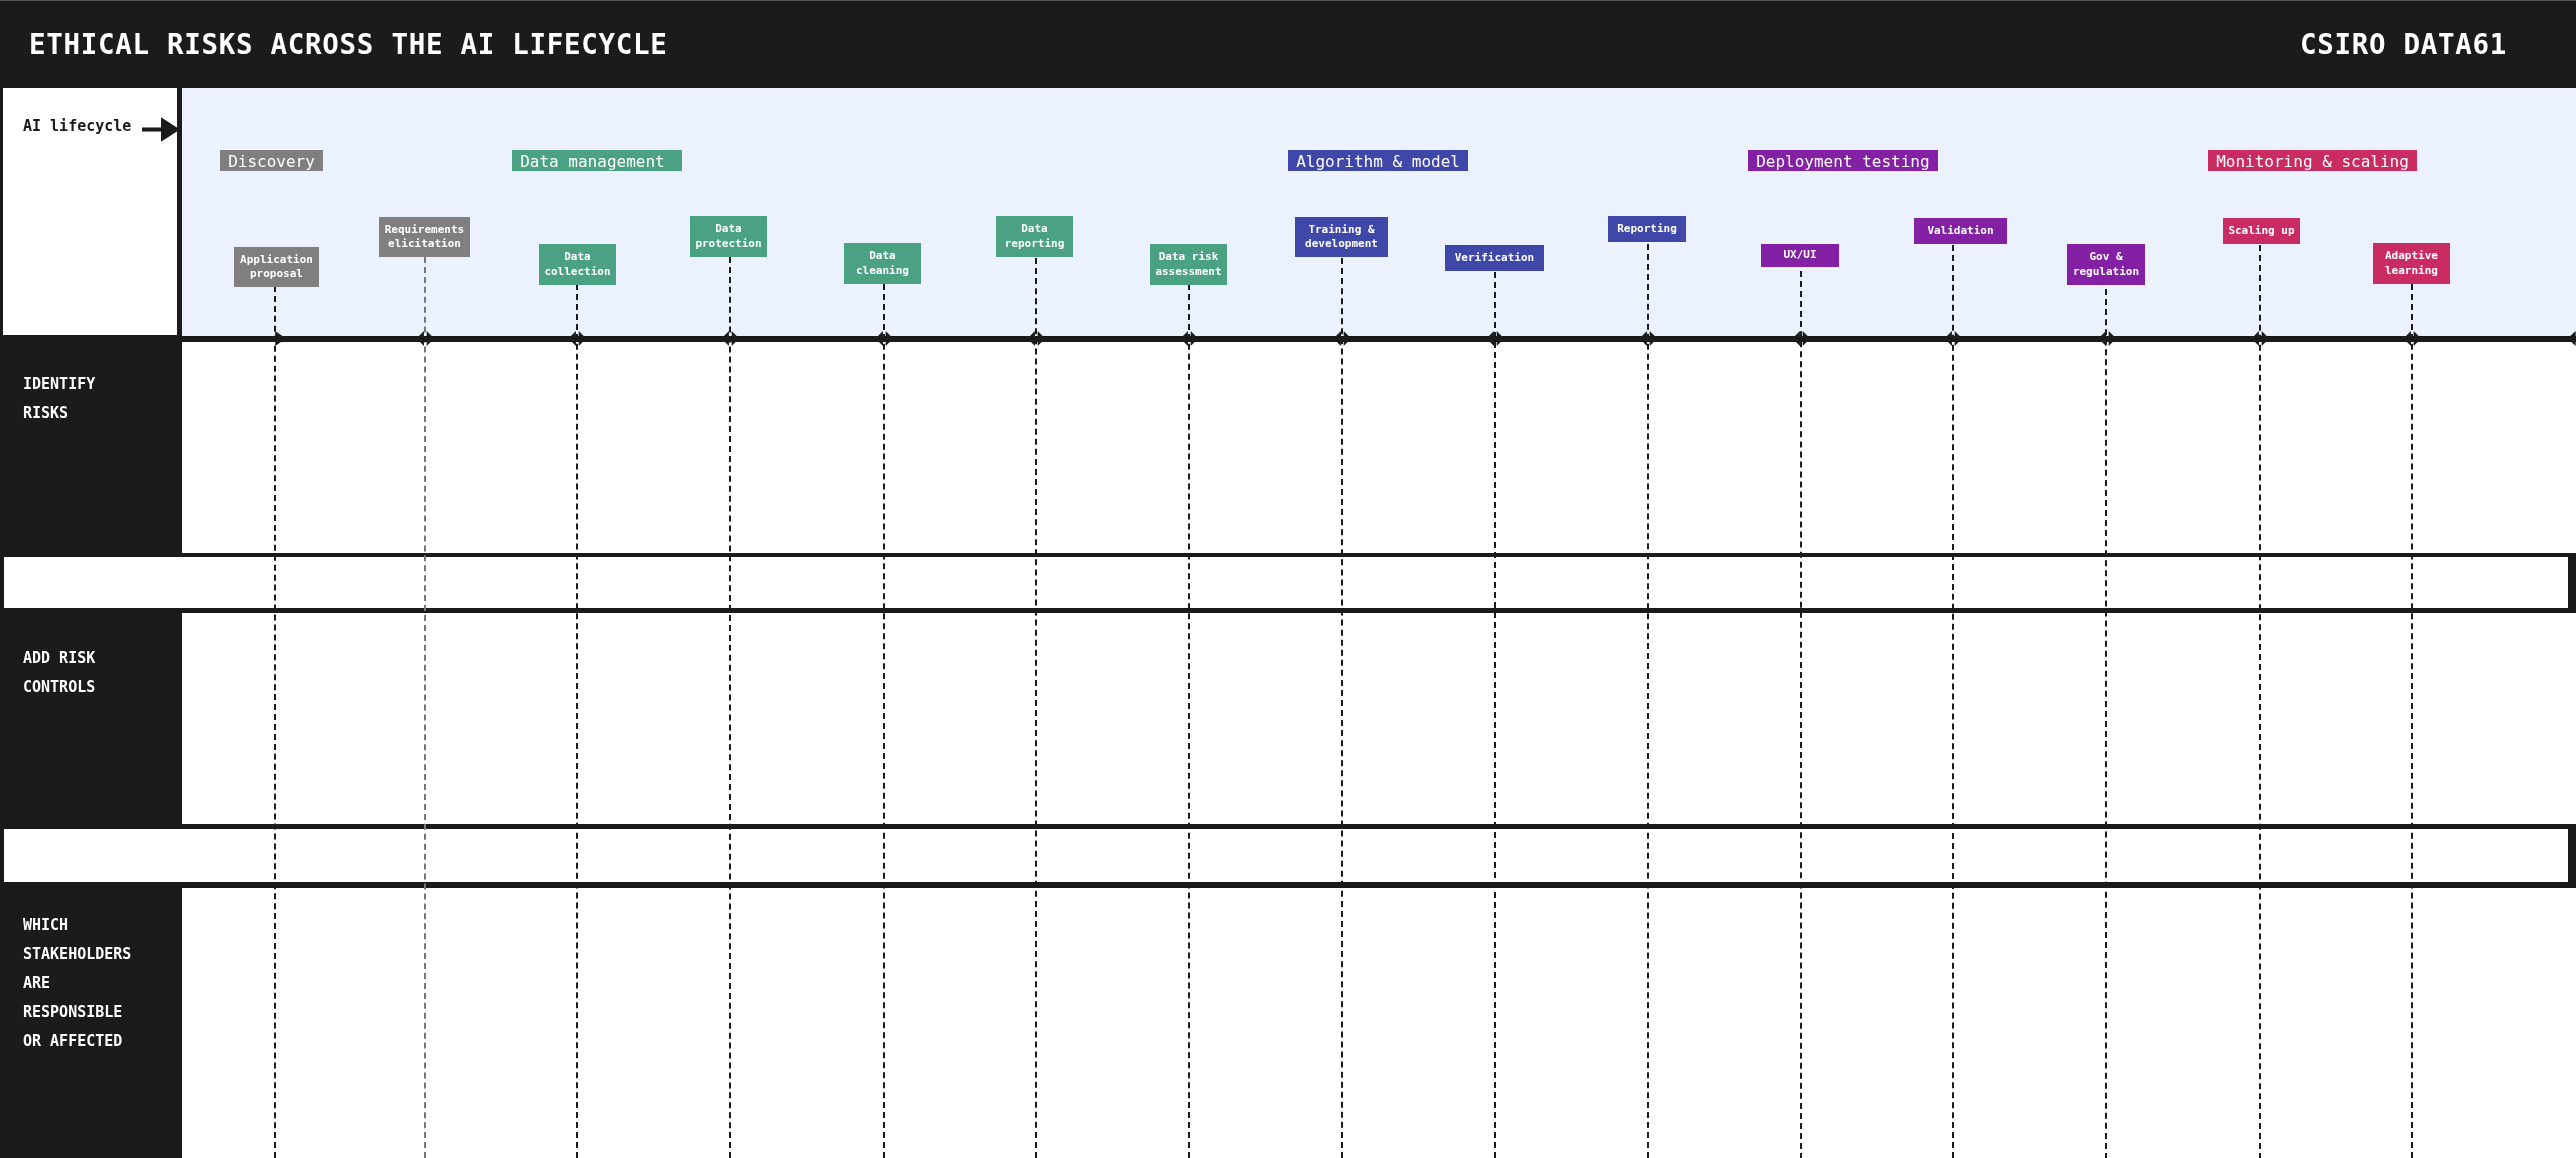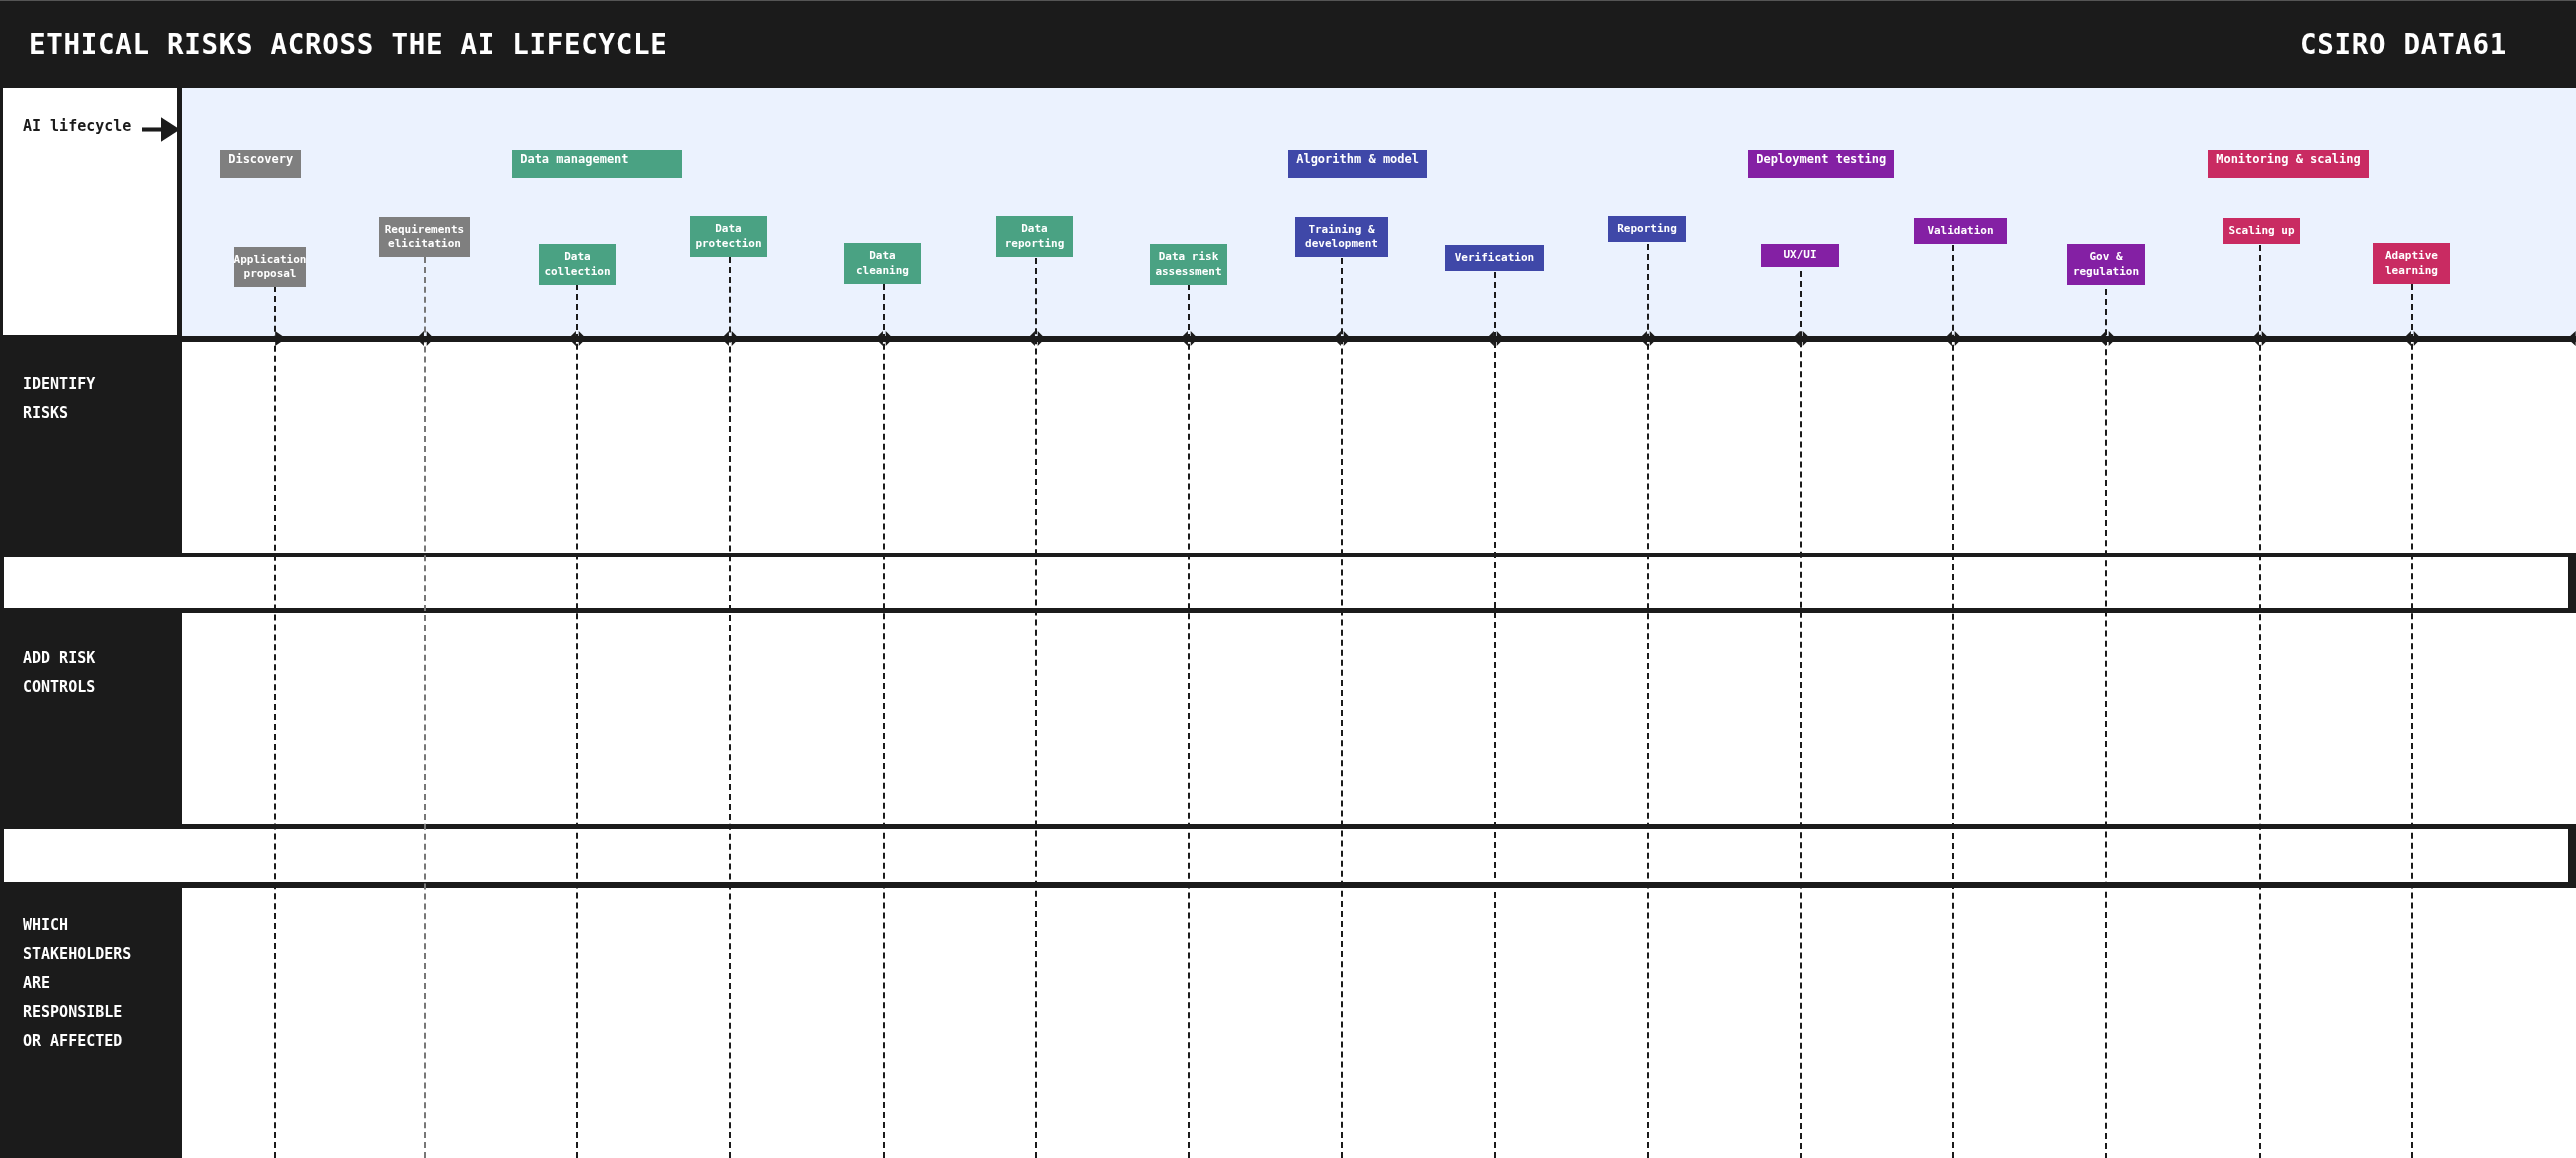--- a/index.html
+++ b/index.html
@@ -24,21 +24,21 @@
   
   #timeline { left: 182px; top: 336px; width: 2394px; height: 5.5px; background: #1b1b1b; }
 
   
   .row-white { background: #fff; }
   .row-label { font-size: 15px; font-weight: bold; color: #fff; line-height: 29px; white-space: pre-line; }
 
   .sep { left: 3.4px; width: 2569px; background: #fff; border: 4.1px solid #1b1b1b; border-left-width: 1.4px; }
 
   
-  .phase { height: 28px; top: 150px; font-size: 12px; font-weight: bold; color: #fff; padding: 2.1px 8.2px 0 8.2px; white-space: nowrap; }
+  .phase { height: 21px; top: 150px; font-size: 16px; font-weight: normal; color: #fff; padding: 2.1px 8.2px 0 8.2px; white-space: nowrap; }
 
   
   .stage { font-size: 11px; font-weight: bold; color: #fff; text-align: center; display: flex; align-items: center; justify-content: center; line-height: 14.4px; white-space: pre-line; padding: 1.4px 2.7px; }
 
   
   .dash { width: 0; border-left: 2.1px dashed #1b1b1b; }
 
   
   .marker { top: 331px; width: 20.6px; height: 15px; }
 </style>
@@ -156,21 +156,21 @@
 <svg class="abs marker" style="left:2562px;" viewBox="0 0 30 22">
     <polygon points="20,0 8,11 20,22" fill="#1b1b1b"></polygon>
   </svg>
 
 <div class="abs phase" style="left:220px; background:#7f7f7f;">Discovery</div>
 <div class="abs phase" style="left:512px; width:170px; background:#4aa283;">Data management</div>
 <div class="abs phase" style="left:1288px; background:#3f48a8;">Algorithm &amp; model</div>
 <div class="abs phase" style="left:1748px; background:#8420a4;">Deployment testing</div>
 <div class="abs phase" style="left:2208px; background:#c92b62;">Monitoring &amp; scaling</div>
 
-<div class="abs stage" style="left:234px; top:247px; width:72px; height:40px; background:#7f7f7f;">Application
+<div class="abs stage" style="left:234px; top:247px; width:85px; height:40px; background:#7f7f7f;">Application
 proposal</div>
 <div class="abs stage" style="left:379px; top:217px; width:91px; height:40px; background:#7f7f7f;">Requirements
 elicitation</div>
 <div class="abs stage" style="left:539px; top:244px; width:77px; height:41px; background:#4aa283;">Data
 collection</div>
 <div class="abs stage" style="left:690px; top:216px; width:77px; height:41px; background:#4aa283;">Data
 protection</div>
 <div class="abs stage" style="left:844px; top:243px; width:77px; height:41px; background:#4aa283;">Data
 cleaning</div>
 <div class="abs stage" style="left:996px; top:216px; width:77px; height:41px; background:#4aa283;">Data

